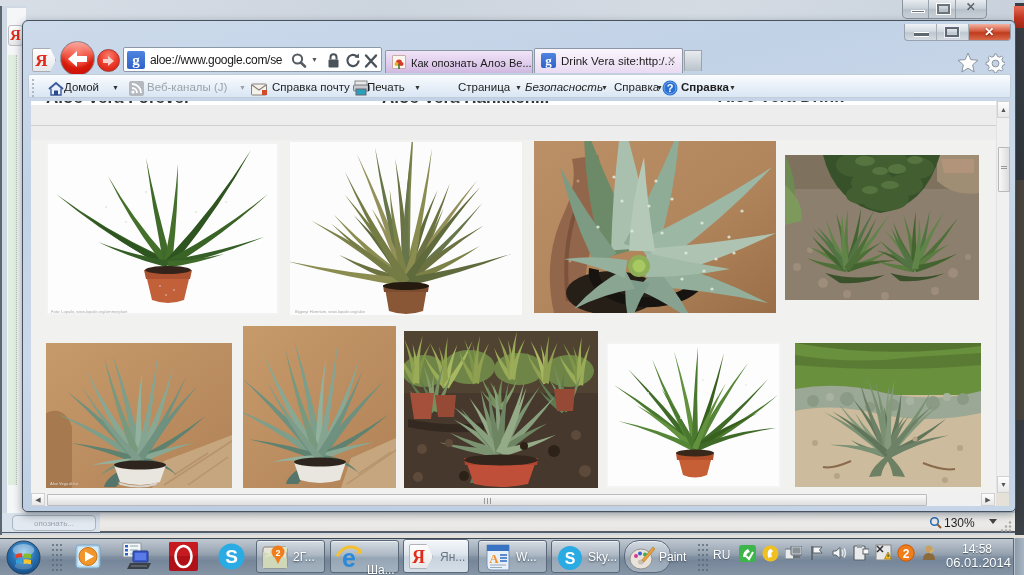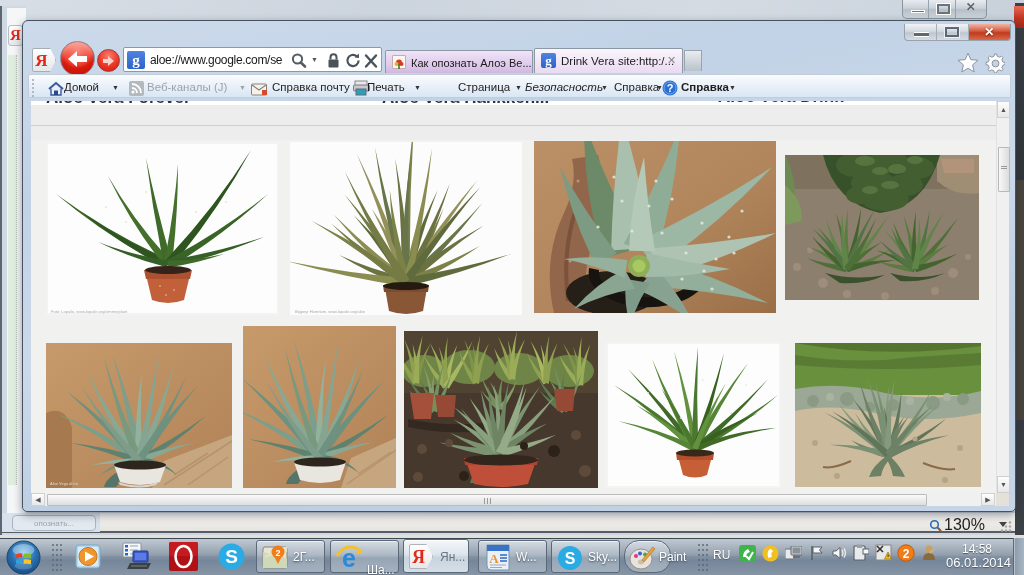--- a/index.html
+++ b/index.html
@@ -26,21 +26,21 @@
 
 <div class="abs" style="left:0;top:6px;width:26px;height:530px;background:#cfd9e4;border-left:2px solid #5c6670;"></div>
 <div class="abs" style="left:7px;top:8px;width:19px;height:505px;background:#f4f6f8;"></div>
 <div class="abs" style="left:8px;top:55px;width:9px;height:430px;background:#dfeede;border-right:1px dotted #b5c5b5;"></div>
 <div class="abs" style="left:8px;top:25px;width:15px;height:21px;background:linear-gradient(#fff,#e8e8ea);border:1px solid #b9bcc0;border-radius:3px;color:#e02a1a;font:bold 15px 'Liberation Serif';text-align:center;line-height:19px;">Я</div>
 
 <div class="abs" style="left:2px;top:513px;width:1013px;height:20px;background:linear-gradient(#f6f5f3,#e6e4e1);border-bottom:2px solid #565d66;"></div>
 <div class="abs" style="left:2px;top:513px;width:98px;height:19px;background:#d8e2ec;"></div>
 <div class="abs" style="left:12px;top:515px;width:84px;height:16px;border:1px solid #aab4be;border-radius:4px;background:#e2e9f0;color:#9aa5b0;font-size:8px;line-height:15px;text-align:center;overflow:hidden;">опознать...</div>
 
-<div class="abs" style="left:929px;top:516px;width:80px;height:16px;font-size:16px;color:#1f1f1f;white-space:nowrap;">
+<div class="abs" style="left:929px;top:516px;width:80px;height:16px;font-size:12px;color:#1f1f1f;white-space:nowrap;">
   <svg width="13" height="13" style="vertical-align:-2px;">
       <circle cx="5.5" cy="5.5" r="3.8" fill="none" stroke="#2a6fb8" stroke-width="1.6"></circle>
       <line x1="8.5" y1="8.5" x2="12" y2="12" stroke="#8a5a30" stroke-width="2"></line>
     </svg><span style="margin-left:2px;">130%</span><svg width="22" height="9" style="vertical-align:1px;">
       <path d="M14 2 L22 2 L18 7 Z" fill="#444"></path>
     </svg>
 </div>
 <svg class="abs" style="left:1000px;top:520px;" width="12" height="12">
     <g fill="#a8a8a4">
       <circle cx="10" cy="2.5" r="1.2"></circle>

